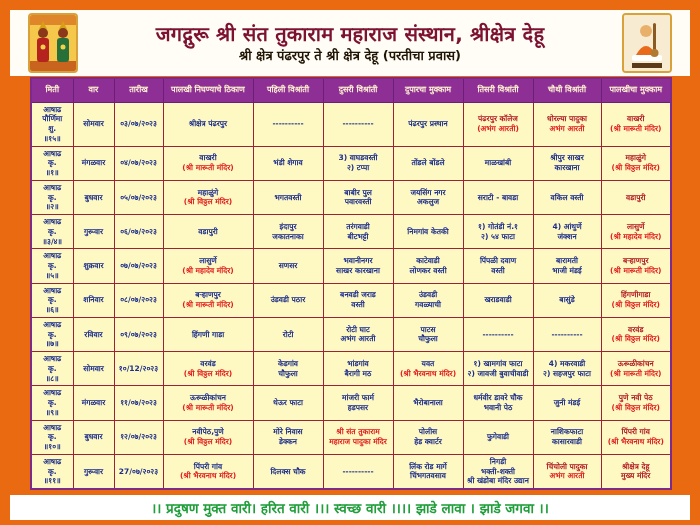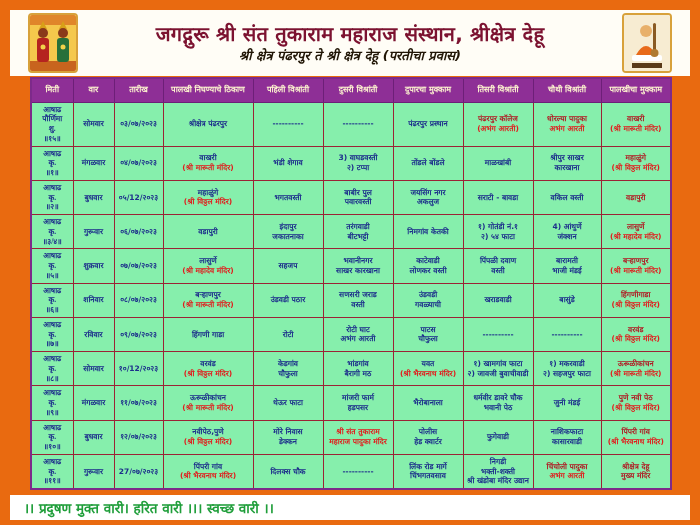--- a/index.html
+++ b/index.html
@@ -15,46 +15,46 @@
     padding:4px 18px;gap:10px;
   }
   .deity-frame{
     width:50px;height:60px;border-radius:4px;border:2px solid #d8a13a;
     flex:0 0 auto;overflow:hidden;
   }
   .header-titles{flex:1;text-align:center;line-height:1.15;}
   .main-title{
     color:#7c1230;font-size:20px;font-weight:bold;letter-spacing:0.2px;
   }
-  .sub-title{color:#201505;font-size:13px;font-weight:bold;margin-top:3px;font-style:italic;}
+  .sub-title{color:#201505;font-size:13px;font-weight:bold;margin-top:3px;}
   
   .table-wrap{margin:1px 20px 0 20px;}
   table.schedule{
     width:640px;border-collapse:collapse;table-layout:fixed;
-    background:#86efac;border:2px solid #7d2a8a;
+    background:#fef9c3;border:2px solid #7d2a8a;
   }
   table.schedule th{
     background:#8e2f96;color:#fdf3cf;font-size:8px;font-weight:bold;
     border:1px solid #6d1f78;padding:2px 1px;line-height:1.2;height:24px;
   }
   table.schedule td{
     border:1px solid #9b2335;padding:2px 1px;text-align:center;
     font-size:7.5px;font-weight:bold;line-height:1.3;vertical-align:middle;
     height:31px;
   }
-  td.miti{color:#1c2e8b;font-size:7px;font-family:Liberation Serif, serif;}
+  td.miti{color:#1c2e8b;font-size:7px;}
   td.day{color:#1c2e8b;font-family:Liberation Serif, serif;}
   td.date{color:#1c2e8b;}
   .c-b{color:#1c2e8b;}
   .c-r{color:#e11d1d;}
   .c-m{color:#b01c24;}
   
   .banner-band{
     background:#ffffff;margin-top:5px;height:25px;display:flex;
-    align-items:center;justify-content:flex-start;padding:0 14px;
+    align-items:center;justify-content:center;padding:0 14px;
   }
   .banner-seg{color:#1f9e3a;font-size:13.5px;font-weight:bold;white-space:nowrap;}
 </style>
 </head>
 <body>
 
 <div class="poster">
 
   <div class="header-band">
     <div class="deity-frame">
@@ -173,21 +173,21 @@
               <div class="c-b">कारखाना</div>
             </td>
             <td>
               <div class="c-m">महाळुंगे</div>
               <div class="c-r">(श्री विठ्ठल मंदिर)</div>
             </td>
           </tr>
           <tr>
             <td class="miti">आषाढ<br>कृ.<br>॥२॥</td>
             <td class="day">बुधवार</td>
-            <td class="date">०५/12/२०२३</td>
+            <td class="date">०५/०७/२०२३</td>
             <td>
               <div class="c-b">महाळुंगे</div>
               <div class="c-r">(श्री विठ्ठल मंदिर)</div>
             </td>
             <td>
               <div class="c-b">भगतवस्ती</div>
             </td>
             <td>
               <div class="c-b">बाबीर पुल</div>
               <div class="c-b">पवारवस्ती</div>
@@ -239,21 +239,21 @@
           </tr>
           <tr>
             <td class="miti">आषाढ<br>कृ.<br>॥५॥</td>
             <td class="day">शुक्रवार</td>
             <td class="date">०७/०७/२०२३</td>
             <td>
               <div class="c-b">लासुर्णे</div>
               <div class="c-r">(श्री महादेव मंदिर)</div>
             </td>
             <td>
-              <div class="c-b">सहजप</div>
+              <div class="c-b">सणसर</div>
             </td>
             <td>
               <div class="c-b">भवानीनगर</div>
               <div class="c-b">साखर कारखाना</div>
             </td>
             <td>
               <div class="c-b">काटेवाडी</div>
               <div class="c-b">लोणकर वस्ती</div>
             </td>
             <td>
@@ -274,21 +274,21 @@
             <td class="day">शनिवार</td>
             <td class="date">०८/०७/२०२३</td>
             <td>
               <div class="c-b">बऱ्हाणपुर</div>
               <div class="c-r">(श्री मारूती मंदिर)</div>
             </td>
             <td>
               <div class="c-b">उंडवडी पठार</div>
             </td>
             <td>
-              <div class="c-b">सणसरी जराड</div>
+              <div class="c-b">बनवडी जराड</div>
               <div class="c-b">वस्ती</div>
             </td>
             <td>
               <div class="c-b">उंडवडी</div>
               <div class="c-b">गवळ्याची</div>
             </td>
             <td>
               <div class="c-b">खराडवाडी</div>
             </td>
             <td>
@@ -346,21 +346,21 @@
             </td>
             <td>
               <div class="c-b">यवत</div>
               <div class="c-r">(श्री भैरवनाथ मंदिर)</div>
             </td>
             <td>
               <div class="c-b">१) खामगांव फाटा</div>
               <div class="c-b">२) जावजी बुवाचीवाडी</div>
             </td>
             <td>
-              <div class="c-b">१) मकरवाडी</div>
+              <div class="c-b">4) मकरवाडी</div>
               <div class="c-b">२) सहजपुर फाटा</div>
             </td>
             <td>
               <div class="c-m">ऊरूळीकांचन</div>
               <div class="c-r">(श्री मारूती मंदिर)</div>
             </td>
           </tr>
           <tr>
             <td class="miti">आषाढ<br>कृ.<br>॥९॥</td>
             <td class="day">मंगळवार</td>
@@ -456,15 +456,16 @@
             </td>
           </tr>
         </tbody>
     </table>
   </div>
 
   <div class="banner-band">
     <span class="banner-seg">।। प्रदुषण मुक्त वारी</span>
     <span class="banner-seg">। हरित वारी ।।</span>
     <span class="banner-seg">। स्वच्छ वारी ।।</span>
+    <span class="banner-seg">।। झाडे लावा । झाडे जगवा ।।</span>
   </div>
 
 </div>
 
 </body></html>

